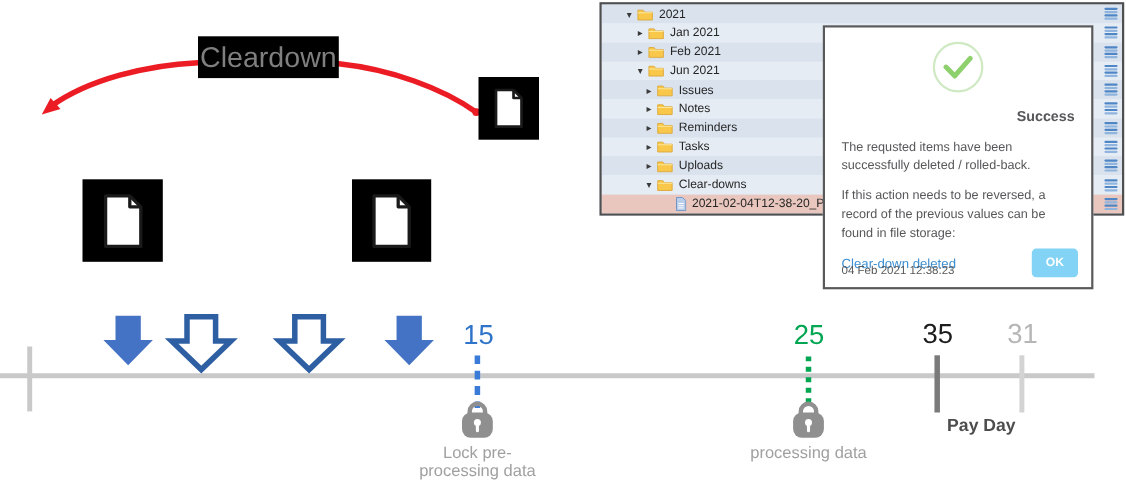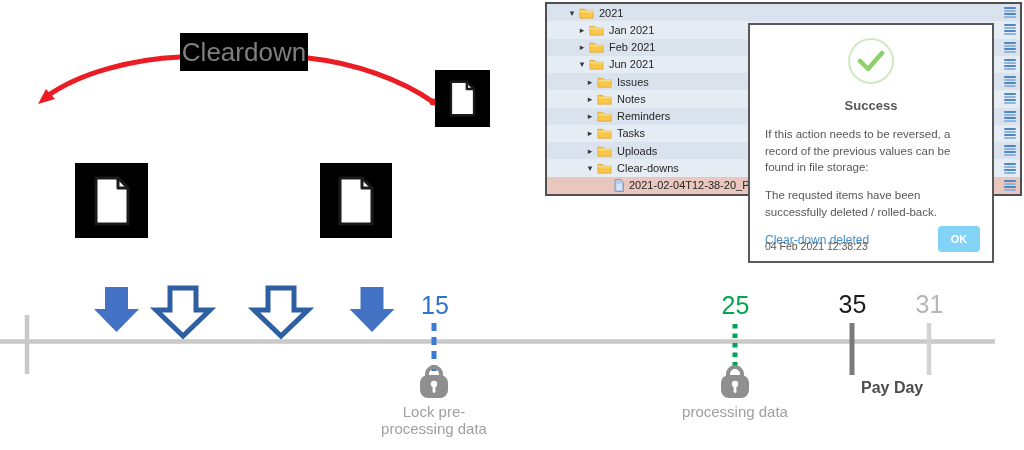--- a/index.html
+++ b/index.html
@@ -38,21 +38,21 @@
   .hamburger { margin-left:auto; flex:none; display:flex; flex-direction:column; gap:1px; width:12px; }
   .hamburger i { display:block; height:2px; border-radius:1px; }
   .hamburger i:nth-child(odd) { background:#4f86c6; }
   .hamburger i:nth-child(even) { background:#8fb4de; }
 
   
   .dialog { position:absolute; left:748px; top:23px; width:246px; height:240px; z-index:4;
             background:#ffffff; border:2px solid #58595b; padding:0 15px; color:#57575a; }
   .check-circle { width:46px; height:46px; border:2px solid #cfe9c3; border-radius:50%;
                   margin:13px auto 0; display:flex; align-items:center; justify-content:center; }
-  .dlg-title { text-align:center; font-size:13px; font-weight:700; margin-top:14px; }
+  .dlg-title { text-align:right; font-size:13px; font-weight:700; margin-top:14px; }
   .dlg-body { font-size:11.5px; line-height:1.45; margin-top:13px; }
   .dlg-body + .dlg-body { margin-top:11px; }
   .dlg-link { font-size:12px; color:#3d8fd1; margin-top:13px; cursor:pointer; }
   .dlg-footer { position:absolute; left:15px; right:12px; bottom:9px; display:flex;
                 justify-content:space-between; align-items:flex-end; }
   .dlg-time { font-size:10.5px; }
   .ok-btn { width:42px; height:26px; background:#82d3f5; color:#ffffff; border:none; border-radius:4px;
             font-size:11px; font-weight:700; font-family:"Liberation Sans", sans-serif; cursor:pointer; }
 </style>
 </head>
@@ -310,22 +310,22 @@
       </div>
   </div>
 
   <div class="dialog">
     <div class="check-circle">
       <svg width="28" height="22" viewBox="0 0 28 22">
         <path d="M3 11 L11 19 L25 3" fill="none" stroke="#8ed06c" stroke-width="4.5" stroke-linecap="round" stroke-linejoin="round"></path>
       </svg>
     </div>
     <div class="dlg-title">Success</div>
+    <div class="dlg-body">The requsted items have been successfully deleted / rolled-back.</div>
     <div class="dlg-body">If this action needs to be reversed, a record of the previous values can be found in file storage:</div>
-    <div class="dlg-body">The requsted items have been successfully deleted / rolled-back.</div>
     <div class="dlg-link">Clear-down deleted</div>
     <div class="dlg-footer">
       <span class="dlg-time">04 Feb 2021 12:38:23</span>
       <button class="ok-btn">OK</button>
     </div>
   </div>
 
 </div>
 
 </body></html>

